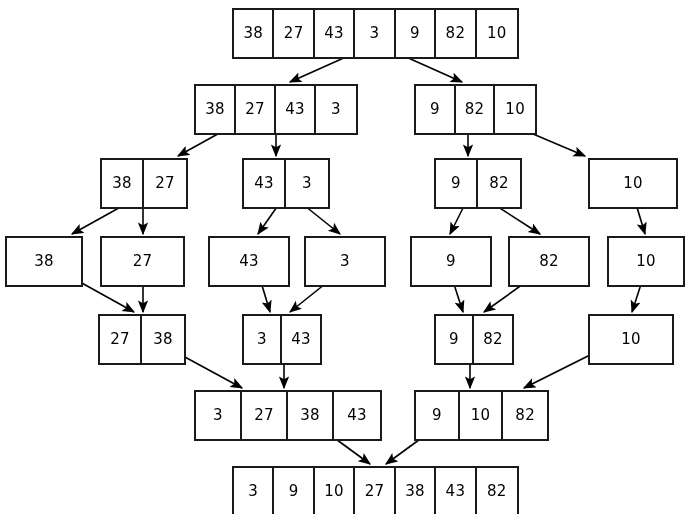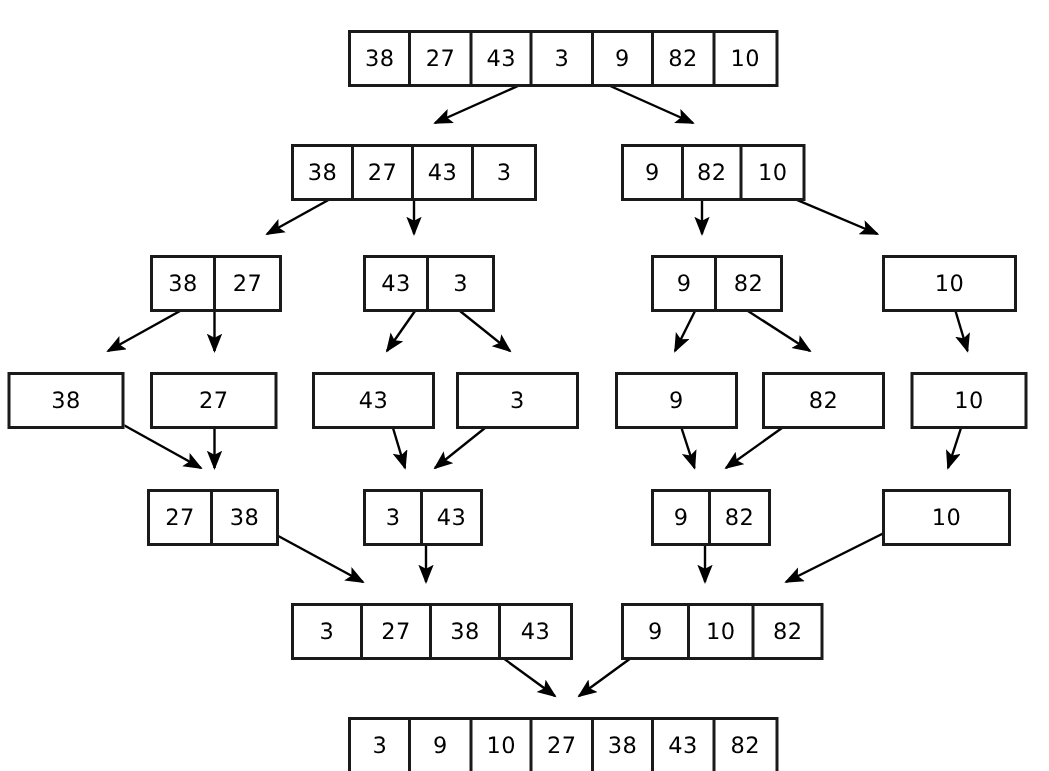--- a/index.html
+++ b/index.html
@@ -25,23 +25,22 @@
     width: 699px;
     height: 514px;
     pointer-events: none;
   }
   .array-box {
     position: absolute;
     display: flex;
     box-sizing: border-box;
     border: 2px solid #1a1a1a;
     background: #ffffff;
-    height: 38px;
+    height: 51px;
     z-index: 2;
-    margin-top: 12px;
   }
   .cell {
     box-sizing: border-box;
     display: flex;
     align-items: center;
     justify-content: center;
     border-right: 2px solid #1a1a1a;
     font-size: 15px;
     color: #000000;
     line-height: 1;

